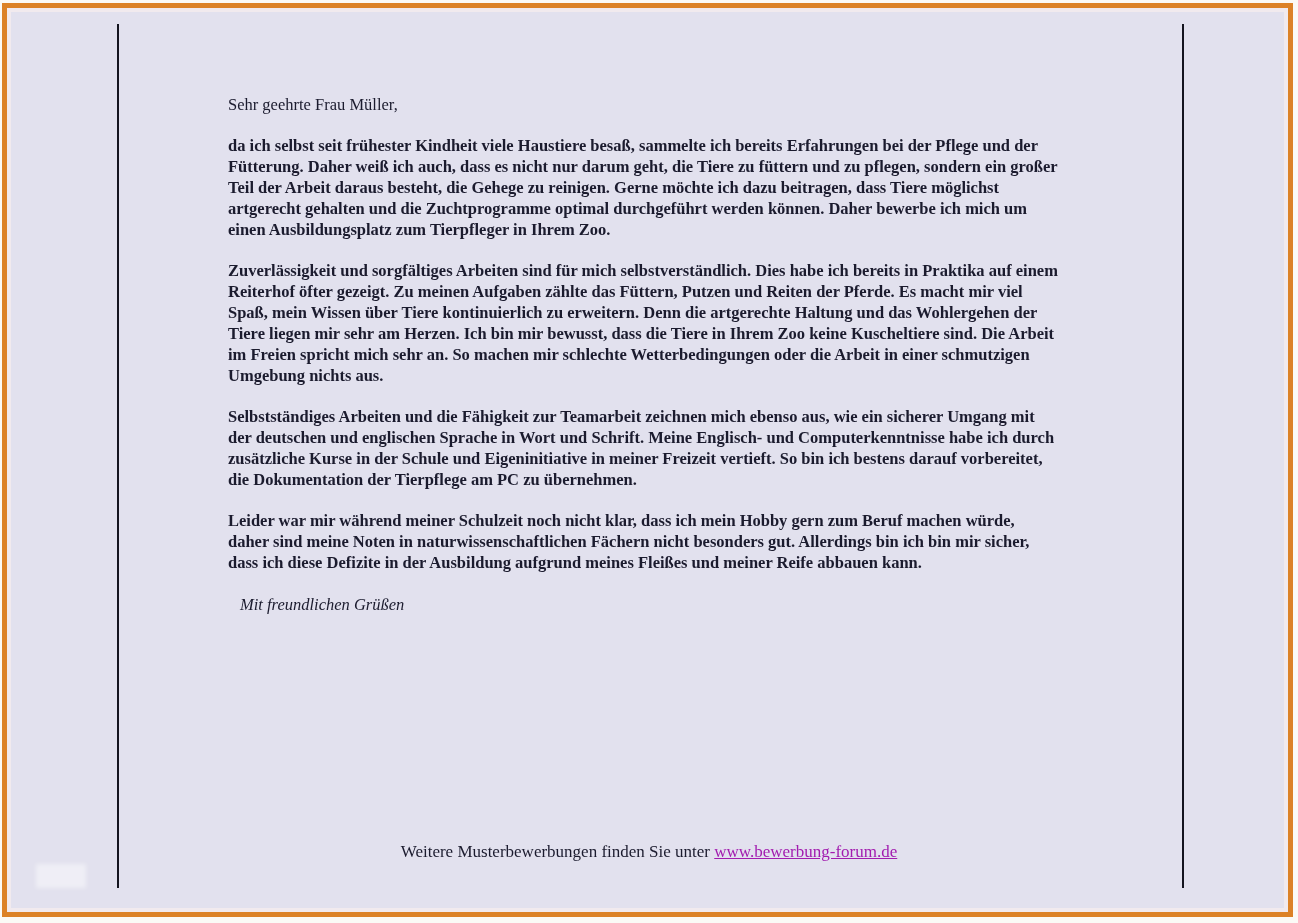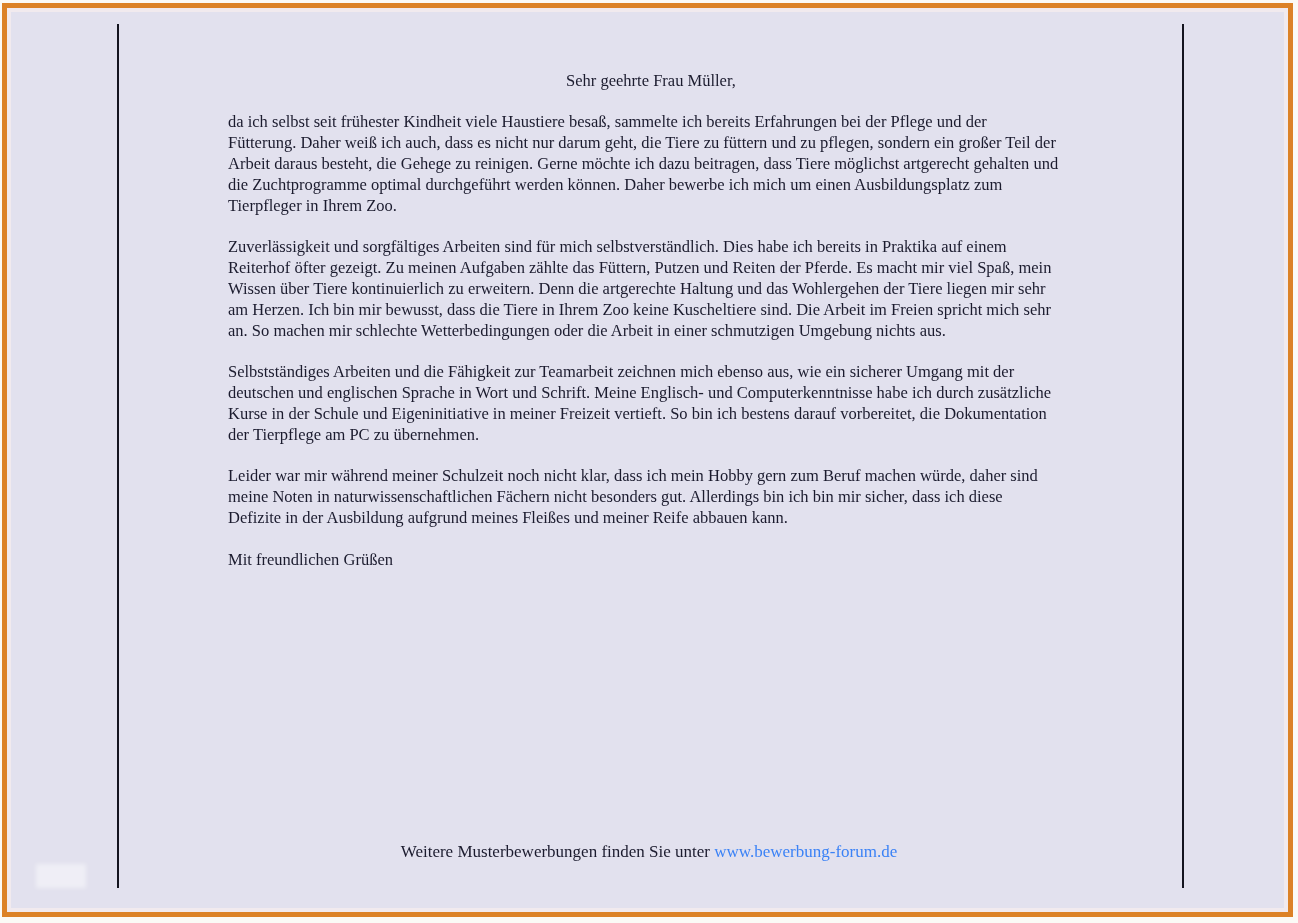--- a/index.html
+++ b/index.html
@@ -48,42 +48,44 @@
   }
   .content h1 {
     margin: 55px 0 0 0;
     font-size: 23px;
     line-height: 30px;
     font-weight: bold;
     color: #10101f;
     letter-spacing: 0.2px;
   }
   .salutation {
-    margin: 70px 0 0 0;
-    text-align: center;
+    margin: 94px 0 0 0;
   }
   p.para {
     margin: 20px 15px 0 0;
+    font-weight: bold;
   }
   .closing {
-    margin: 21px 0 0 0;
+    margin: 21px 0 0 12px;
+    font-style: italic;
   }
   
   .footer {
     position: absolute;
     left: 0;
     right: 0;
     top: 841px;
     text-align: center;
     color: #1b1b2e;
     font-size: 17px;
     line-height: 22px;
   }
   .footer a {
-    color: #3b82f6;
+    color: #a21caf;
+    text-decoration: underline;
     cursor: pointer;
   }
   
   .watermark {
     position: absolute;
     left: 36px;
     top: 864px;
     width: 50px;
     height: 24px;
     background: rgba(255, 255, 255, 0.45);

